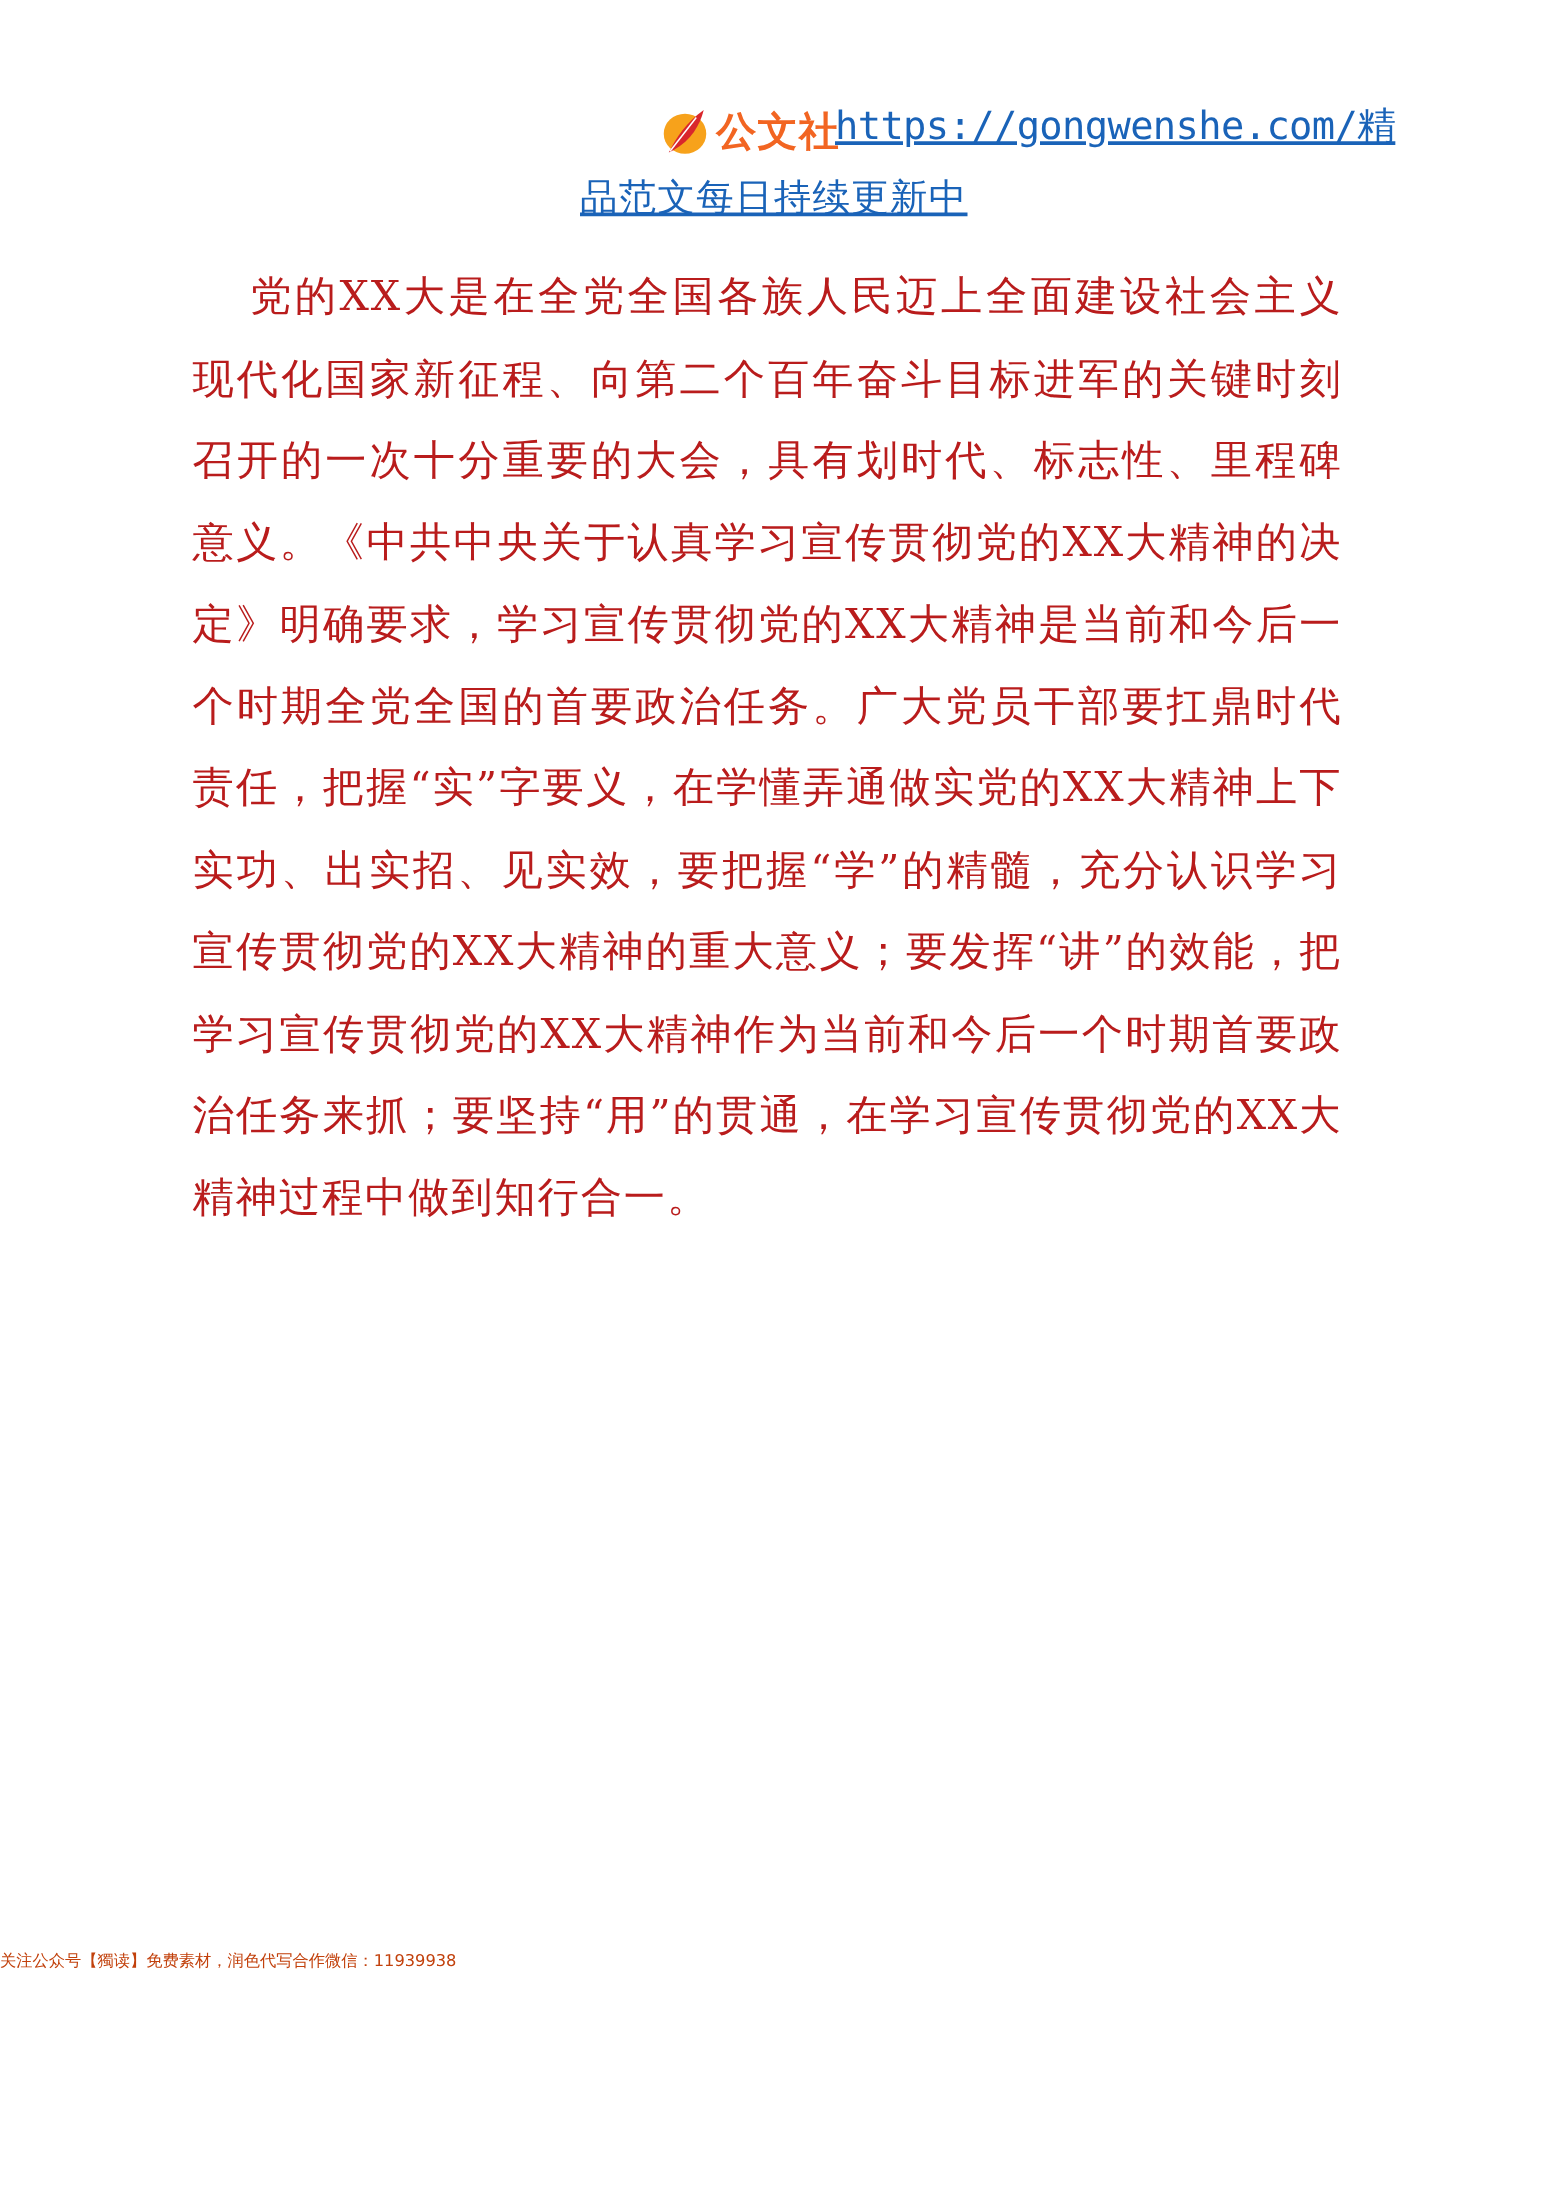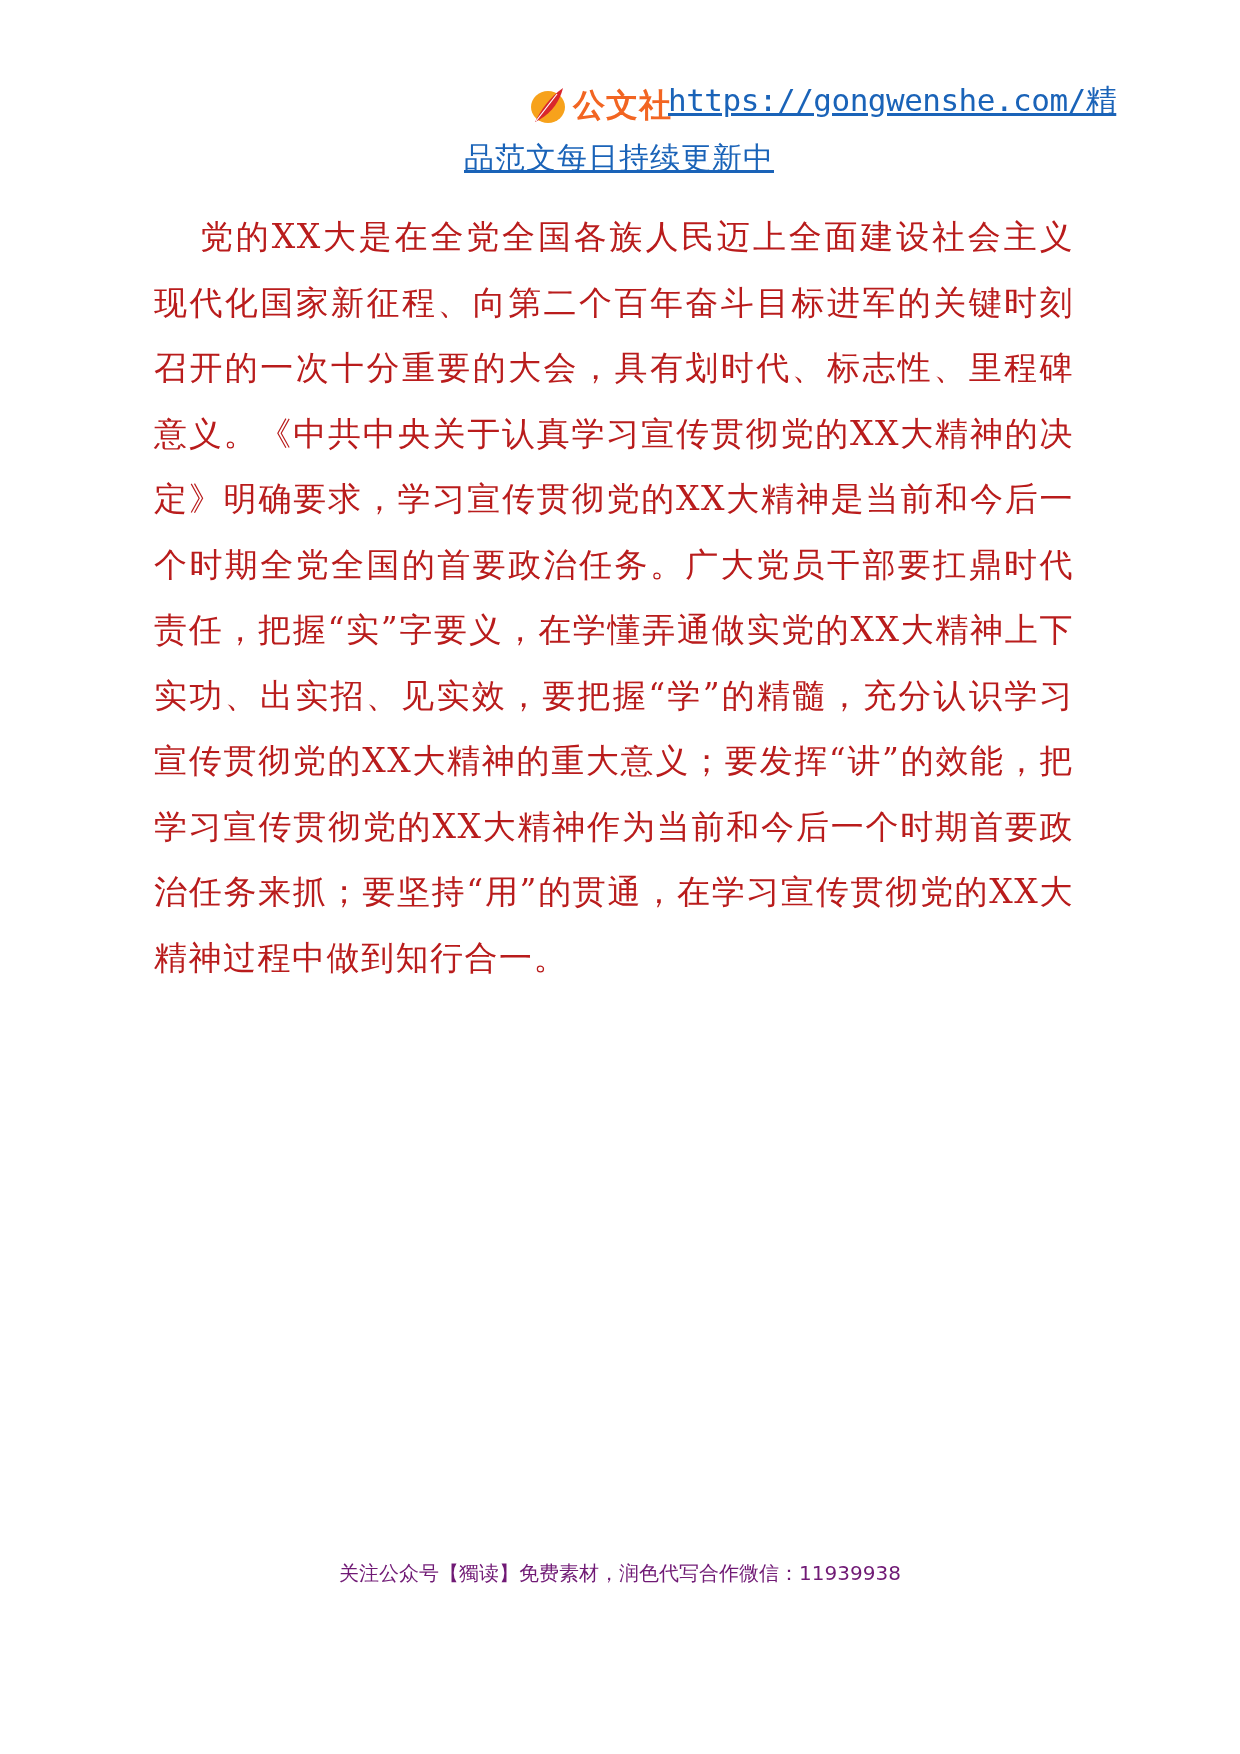--- a/index.html
+++ b/index.html
@@ -11,22 +11,22 @@
   .logo-text { font-family: "DejaVu Sans", sans-serif; font-weight: bold; font-size: 32px;
                color: #f26522; margin-left: 4px; letter-spacing: 1px; }
   .url-line1 { position: absolute; left: 668px; top: 2px; font-family: "DejaVu Sans Mono", "Liberation Mono", monospace;
                font-size: 31px; color: #1a63b8; text-decoration: underline; white-space: nowrap; letter-spacing: -0.5px; }
   .url-line2 { position: absolute; left: 464px; top: 60px; font-size: 30px; color: #1a63b8;
                text-decoration: underline; white-space: nowrap; letter-spacing: 1px; }
   .body { position: absolute; left: 154px; top: 204px; width: 920px; }
   .para { margin: 0; font-size: 33px; line-height: 65.5px; color: #b91c1c; text-align: justify; letter-spacing: 1.5px; }
   .para.p1 { text-indent: 46px; }
   .para.p2 { text-indent: 46px; margin-top: 8px; }
-  .footer { position: absolute; left: 0; width: 1240px; top: 1560px; text-align: center;
-            font-family: "DejaVu Sans", sans-serif; font-size: 20px; color: #701a75; }
+  .footer { position: absolute; left: 0; width: 1240px; top: 1560px; text-align: left;
+            font-family: "DejaVu Sans", sans-serif; font-size: 13px; color: #c2410c; }
 </style>
 </head>
 <body>
 
 <div class="header">
   <div class="logo-wrap">
     <svg class="logo-icon" viewBox="0 0 42 42">
       <ellipse cx="21" cy="23" rx="17" ry="16" fill="#f7a21b"></ellipse>
       <path d="M8 38 C14 26, 22 14, 36 4 C33 16, 26 28, 12 36 Z" fill="#d9262c"></path>
       <path d="M9 37 L30 10" stroke="#ffffff" stroke-width="1.2" fill="none"></path>

